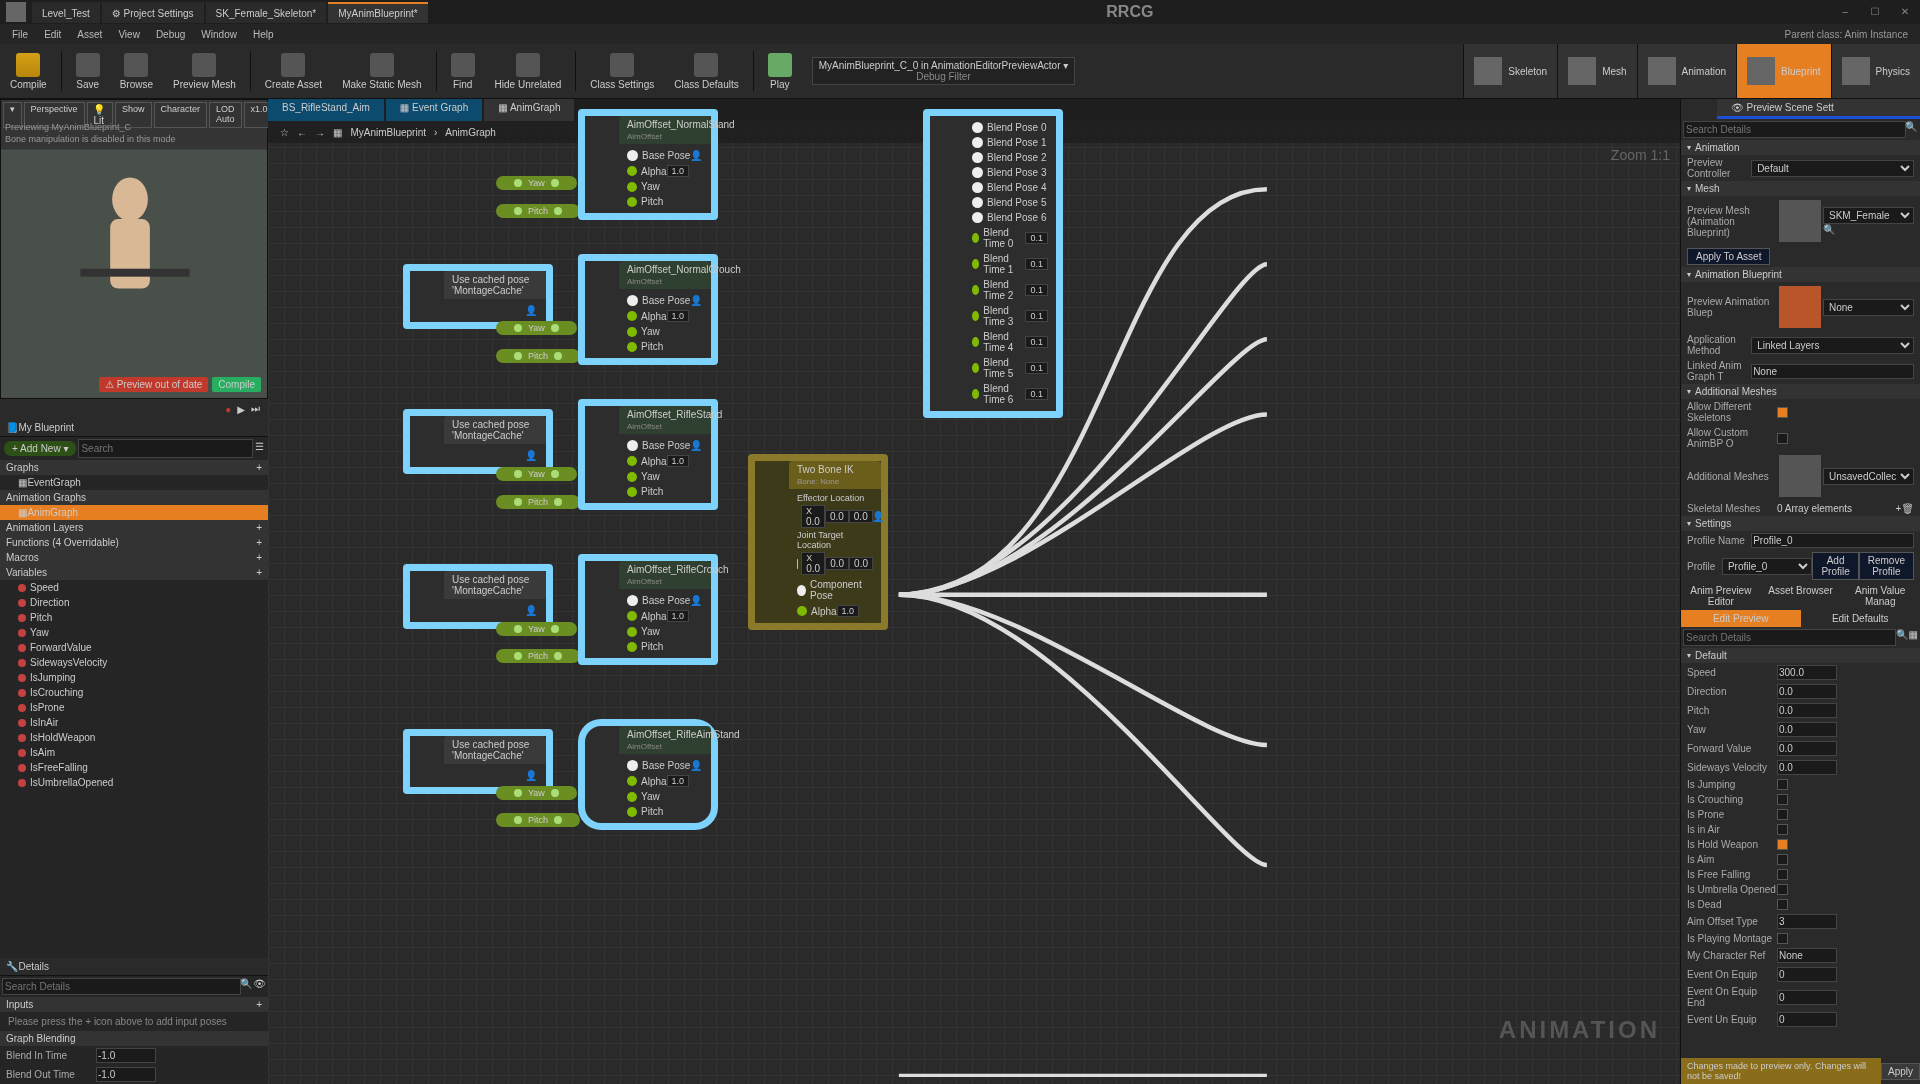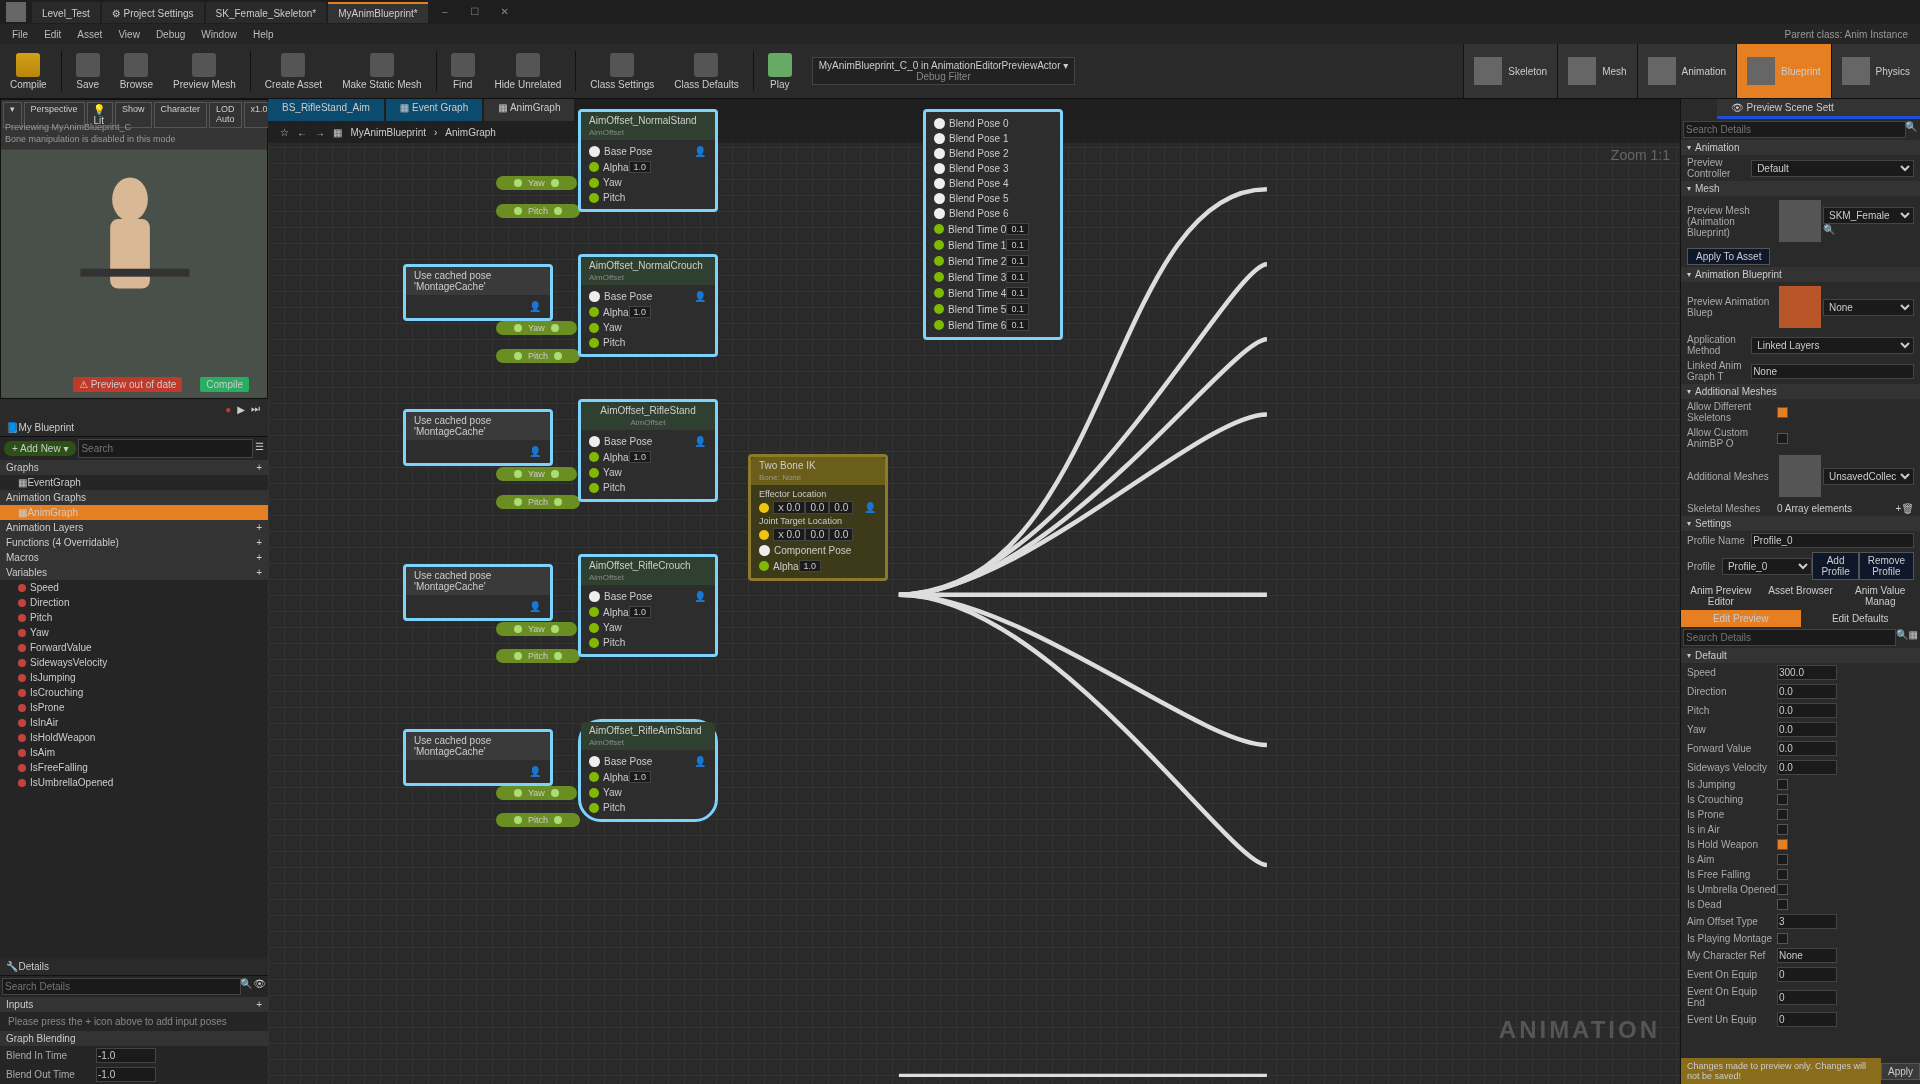--- a/index.html
+++ b/index.html
@@ -23,21 +23,21 @@
 .dropdown-debug{background:#222;border:1px solid #444;padding:2px 6px;margin-left:10px;display:flex;flex-direction:column;}
 .mode-tabs{margin-left:auto;display:flex;height:100%;}
 .mode-tab{display:flex;align-items:center;padding:0 10px;background:#333;border-left:1px solid #111;}
 .mode-tab.active{background:#e67e22;}
 .mode-tab .mi{width:28px;height:28px;background:#666;margin-right:6px;}
 .main{display:flex;height:calc(100% - 99px);}
 .left-col{width:268px;display:flex;flex-direction:column;}
 .viewport{height:300px;background:#353535;position:relative;border:1px solid #111;}
 .vp-toolbar{position:absolute;top:2px;left:2px;display:flex;gap:2px;}
 .vp-btn{background:#333;border:1px solid #555;padding:1px 6px;font-size:9px;}
-.vp-status{position:absolute;bottom:6px;right:18px;display:flex;gap:18px;margin-left:21px;}
+.vp-status{position:absolute;bottom:6px;right:6px;display:flex;gap:4px;margin-left:21px;}
 .vp-badge{background:#c0392b;padding:2px 6px;border-radius:2px;font-size:9px;}
 .vp-badge.green{background:#27ae60;}
 .play-controls{height:20px;background:#2a2a2a;display:flex;justify-content:flex-end;align-items:center;gap:6px;padding-right:8px;}
 .play-controls span{color:#ccc;}
 .panel-head{background:#2a2a2a;padding:3px 6px;border-bottom:1px solid #111;display:flex;align-items:center;}
 .mybp{flex:1;display:flex;flex-direction:column;background:#252525;overflow:hidden;}
 .addnew{background:#2d5016;padding:2px 8px;margin:2px;display:inline-block;border-radius:7px;}
 .search-row{display:flex;padding:2px;}
 .search-row input{flex:1;background:#1a1a1a;border:1px solid #444;padding:2px;color:#ccc;}
 .cat{background:#333;padding:2px 6px;display:flex;justify-content:space-between;}
@@ -46,21 +46,21 @@
 .item .dot{width:8px;height:8px;border-radius:50%;background:#c3423f;margin-right:4px;}
 .details-panel{background:#252525;}
 .input-field{background:#1a1a1a;border:1px solid #444;padding:1px 4px;}
 .graph-area{flex:1;background:#2a2a2a;position:relative;overflow:hidden;}
 .graph-area::before{content:'';position:absolute;inset:0;background-image:linear-gradient(#333 1px,transparent 1px),linear-gradient(90deg,#333 1px,transparent 1px);background-size:16px 16px;}
 .graph-tabs{height:22px;background:#1e1e1e;display:flex;position:relative;z-index:2;}
 .gtab{padding:3px 14px;background:#0c4a6e;margin-right:2px;}
 .gtab.active{background:#333;}
 .breadcrumb{height:22px;background:rgba(30,30,30,.8);display:flex;align-items:center;padding:0 8px;position:relative;z-index:2;}
 .breadcrumb span{margin:0 4px;}
-.node{position:absolute;background:#2d2d2d;border:3px solid #7dd3fc;border-radius:4px;min-width:140px;z-index:3;}
+.node{position:absolute;background:#2d2d2d;border:7px solid #7dd3fc;border-radius:4px;min-width:140px;z-index:3;padding-left:34px;}
 .node-head{padding:3px 8px;border-radius:4px 4px 0 0;}
 .node-head.gray{background:#3a3a3a;}
 .node-head.green{background:#304030;}
 .node-body{padding:4px 8px;}
 .pin-row{display:flex;align-items:center;padding:2px 0;}
 .pin{width:10px;height:10px;border-radius:50%;background:#7fba00;margin-right:4px;}
 .pin.white{background:#eee;width:11px;height:11px;}
 .pin-row .out{margin-left:auto;}
 .pill{background:#6b8e23;border-radius:10px;padding:2px 18px;position:absolute;z-index:3;font-size:9px;display:flex;align-items:center;}
 .pill::before,.pill::after{content:'';width:8px;height:8px;border-radius:50%;background:#aadd77;}
@@ -89,20 +89,21 @@
 </style>
 </head>
 <body>
 
 <div class="titlebar">
   <div class="logo"></div>
   <div class="tab">Level_Test</div>
   <div class="tab"><span>⚙</span> <span>Project Settings</span></div>
   <div class="tab">SK_Female_Skeleton*</div>
   <div class="tab active">MyAnimBlueprint*</div>
+  <div class="title-center">RRCG</div>
   <div class="winbtns">
     <div>–</div>
     <div>☐</div>
     <div>✕</div>
   </div>
 </div>
 
 <div class="menubar">
   <span>File</span>
   <span>Edit</span>
@@ -396,21 +397,21 @@
         </div>
         <div class="node" style="left: 310px; top: 155px; width: 110px;">
           <div class="node-head green">AimOffset_NormalCrouch<br><span style="color:#888;font-size:8px;">AimOffset</span></div>
           <div class="node-body">
             <div class="pin-row"><span class="pin white"></span>Base Pose<span class="out">👤</span></div>
             <div class="pin-row"><span class="pin"></span>Alpha <span class="numbox">1.0</span></div>
             <div class="pin-row"><span class="pin"></span>Yaw</div>
             <div class="pin-row"><span class="pin"></span>Pitch</div>
           </div>
         </div>
-        <div class="node" style="left: 310px; top: 300px; width: 110px; text-align: center;">
+        <div class="node" style="left: 310px; top: 300px; width: 110px;">
           <div class="node-head green">AimOffset_RifleStand<br><span style="color:#888;font-size:8px;">AimOffset</span></div>
           <div class="node-body">
             <div class="pin-row"><span class="pin white"></span>Base Pose<span class="out">👤</span></div>
             <div class="pin-row"><span class="pin"></span>Alpha <span class="numbox">1.0</span></div>
             <div class="pin-row"><span class="pin"></span>Yaw</div>
             <div class="pin-row"><span class="pin"></span>Pitch</div>
           </div>
         </div>
         <div class="node" style="left: 310px; top: 455px; width: 110px;">
           <div class="node-head green">AimOffset_RifleCrouch<br><span style="color:#888;font-size:8px;">AimOffset</span></div>

